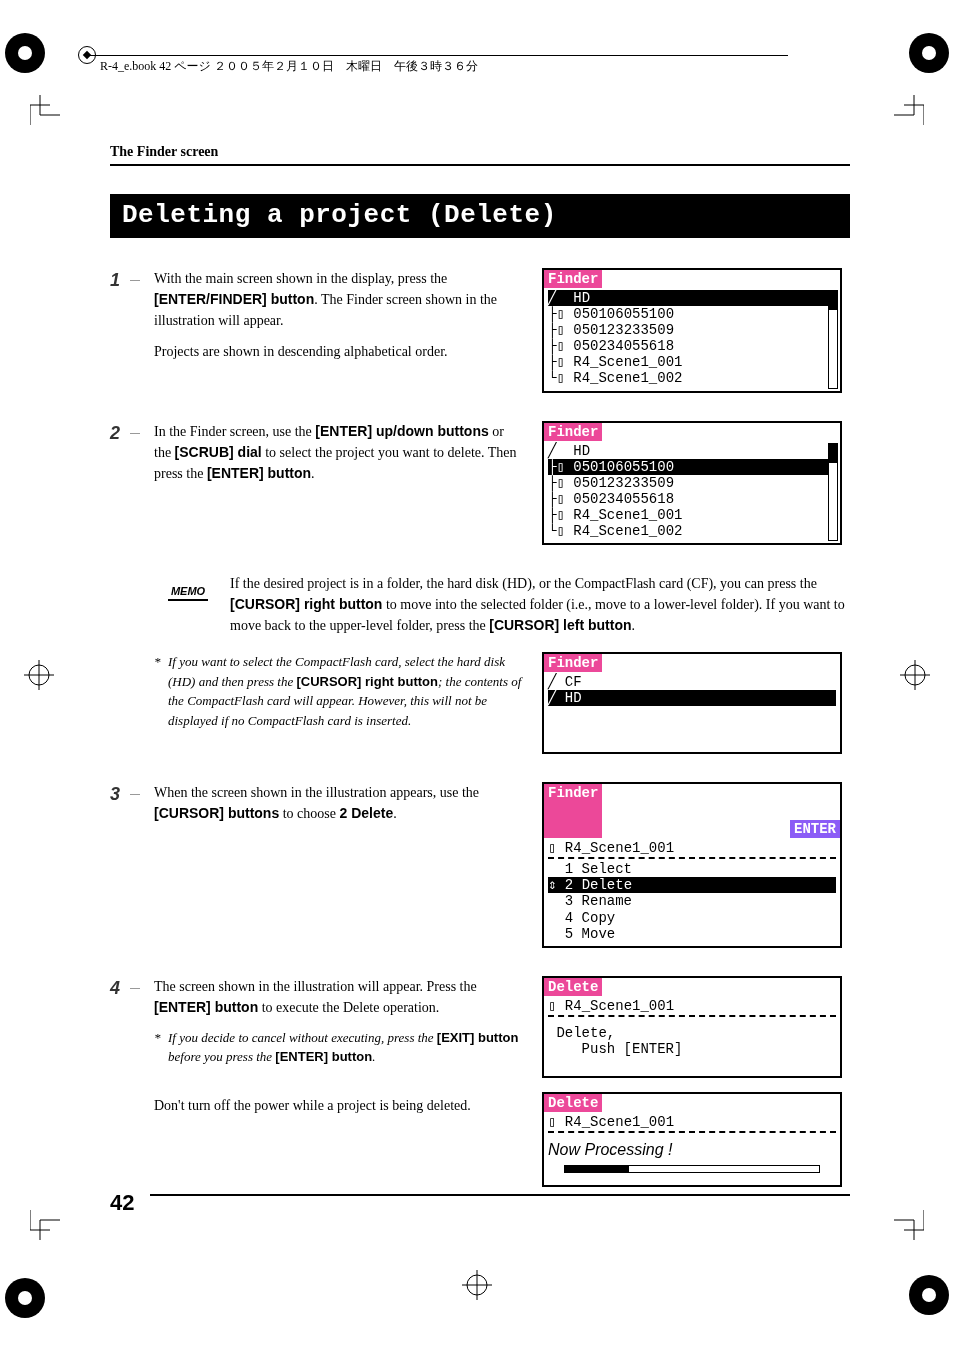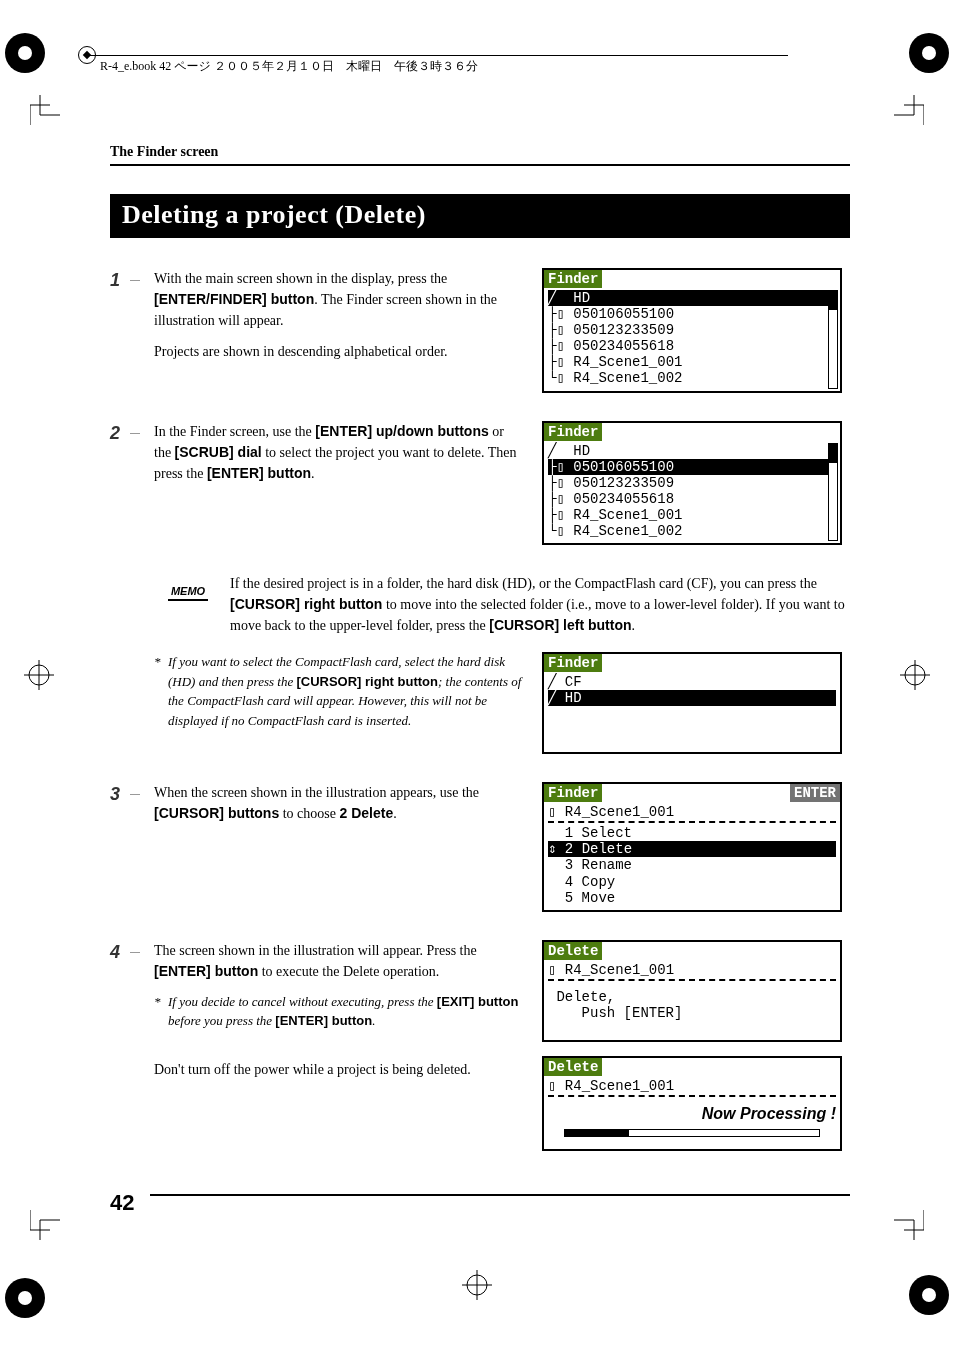--- a/index.html
+++ b/index.html
@@ -16,46 +16,46 @@
   .header-dot { position: absolute; left: 78px; top: 46px; width: 18px; height: 18px; border: 1px solid #000; border-radius: 50%; display:flex; align-items:center; justify-content:center; }
   .header-dot::after{content:""; width:6px; height:6px; background:#000; transform:rotate(45deg);}
   .header-text { position: absolute; left: 100px; top: 58px; font-size: 12px; }
 
   
   .content { position: absolute; left: 110px; top: 144px; width: 740px; }
 
   .section-label { font-size: 14px; font-weight: bold; margin-bottom: 4px; }
   .rule-thick { height: 2px; background: #000; margin-bottom: 28px; }
 
-  .title-bar { background: #000; color: #fff; font-family: Liberation Serif, serif; font-weight: 900; font-size: 26px; padding: 6px 12px 8px; margin-bottom: 30px; letter-spacing: 0.5px; }
+  .title-bar { background: #000; color: #fff; font-family: Liberation Mono, monospace; font-weight: 900; font-size: 26px; padding: 6px 12px 8px; margin-bottom: 30px; letter-spacing: 0.5px; }
 
   .step { display: flex; gap: 18px; margin-bottom: 22px; }
   .stepnum { width: 26px; font-family: Arial, sans-serif; font-style: italic; font-weight: bold; font-size: 18px; color: #333; flex:none; padding-top:2px; position:relative; }
   .stepnum::after{content:""; position:absolute; right:-4px; top:12px; width:10px; height:1px; background:#999;}
   .steptext { width: 370px; font-size: 14px; line-height: 1.5; }
   .steptext p { margin-bottom: 10px; }
   .steptext .note { font-style: italic; font-size: 13px; padding-left: 14px; position:relative; }
   .steptext .note::before{content:"* "; position:absolute; left:0; font-style: italic;}
   b.sans { font-family: Arial, sans-serif; font-weight: bold; font-style: normal; }
 
   .illus-col { width: 300px; flex:none; }
 
   
   .lcd { width: 300px; border: 2px solid #000; font-family: "Courier New", monospace; font-size: 14px; background:#fff; margin-bottom:6px; }
   .lcd .titlebar { display: flex; }
-  .lcd .titlebar .t { background:#4d7c0f; color:#fff; padding:1px 4px; font-weight:bold; flex:none; }
+  .lcd .titlebar .t { background:#ec4899; color:#fff; padding:1px 4px; font-weight:bold; flex:none; }
   .lcd .titlebar .gap { flex:1; background:#fff; }
-  .lcd .titlebar .r { background:#737373; color:#fff; padding:1px 4px; font-weight:bold; flex:none; }
+  .lcd .titlebar .r { background:#8b5cf6; color:#fff; padding:1px 4px; font-weight:bold; flex:none;margin-top:36px; }
   .lcd .body { position:relative; padding:2px 4px 4px; }
   .lcd .row { white-space: pre; line-height: 1.15; }
   .lcd .row.sel { background:#000; color:#fff; }
   .lcd .scroll { position:absolute; right:2px; top:2px; bottom:2px; width:10px; border:1px solid #000; background:#fff; }
   .lcd .scroll .thumb{ background:#000; width:100%; height:20%; }
   .lcd .subhdr{ border-bottom: 2px dashed #000; padding-bottom:1px; margin-bottom:2px; }
-  .lcd .big { font-family: Arial, sans-serif; font-weight:700; font-style:italic; font-size:16px; text-align:right; padding:6px 0 2px; }
+  .lcd .big { font-family: Arial, sans-serif; font-weight:400; font-style:italic; font-size:16px; text-align:left; padding:6px 0 2px; }
   .lcd .bar { height:8px; border:1px solid #000; margin:4px 16px 8px; position:relative; }
   .lcd .bar::before{content:""; position:absolute; left:0; top:0; bottom:0; width:25%; background:#000;}
 
   .memo-row { display:flex; gap:14px; margin: 8px 0 16px 50px; }
   .memo-icon { width:56px; flex:none; font-family: Arial, sans-serif; font-weight:900; font-style:italic; font-size:11px; text-align:center; padding-top:12px; }
   .memo-icon .u{ display:block; border-bottom:2px solid #000; width:40px; margin:2px auto 0; }
   .memo-text { font-size:14px; line-height:1.5; }
 
   .page-num { position:absolute; left:110px; top:1190px; font-family: Arial, sans-serif; font-weight:900; font-size:22px; }
   .page-rule { position:absolute; left:150px; top:1194px; height:2px; width:700px; background:#000; }

